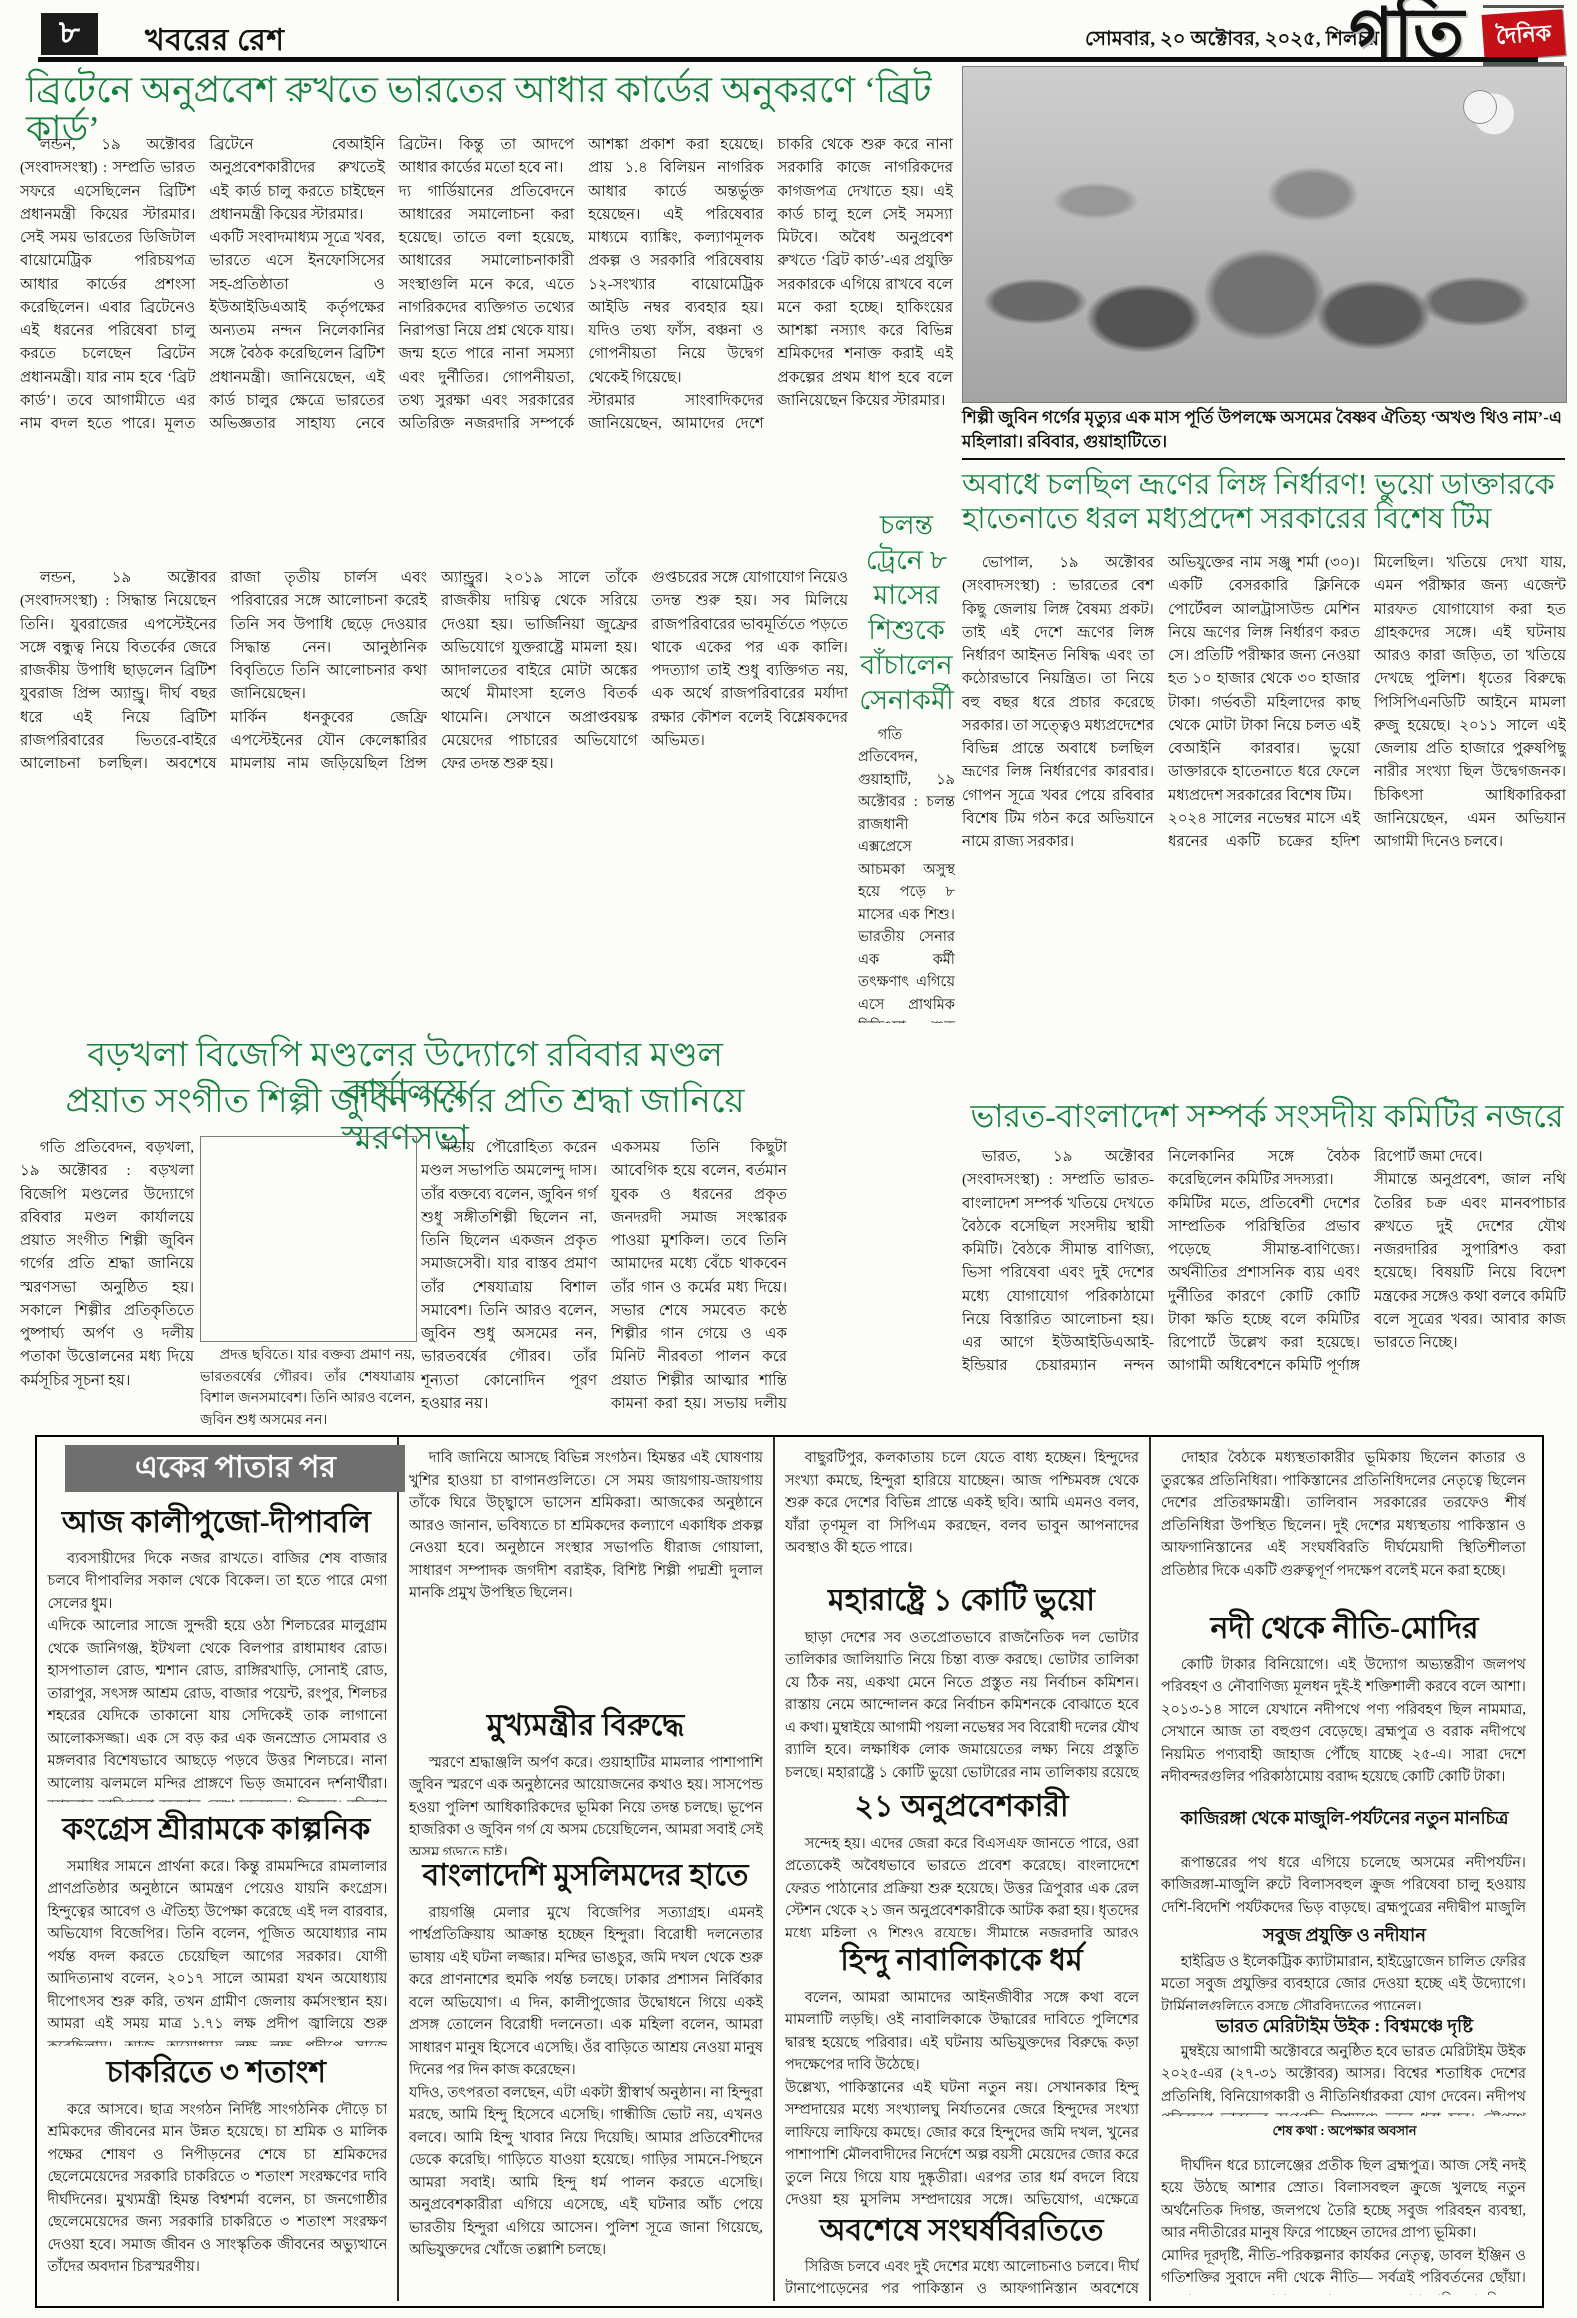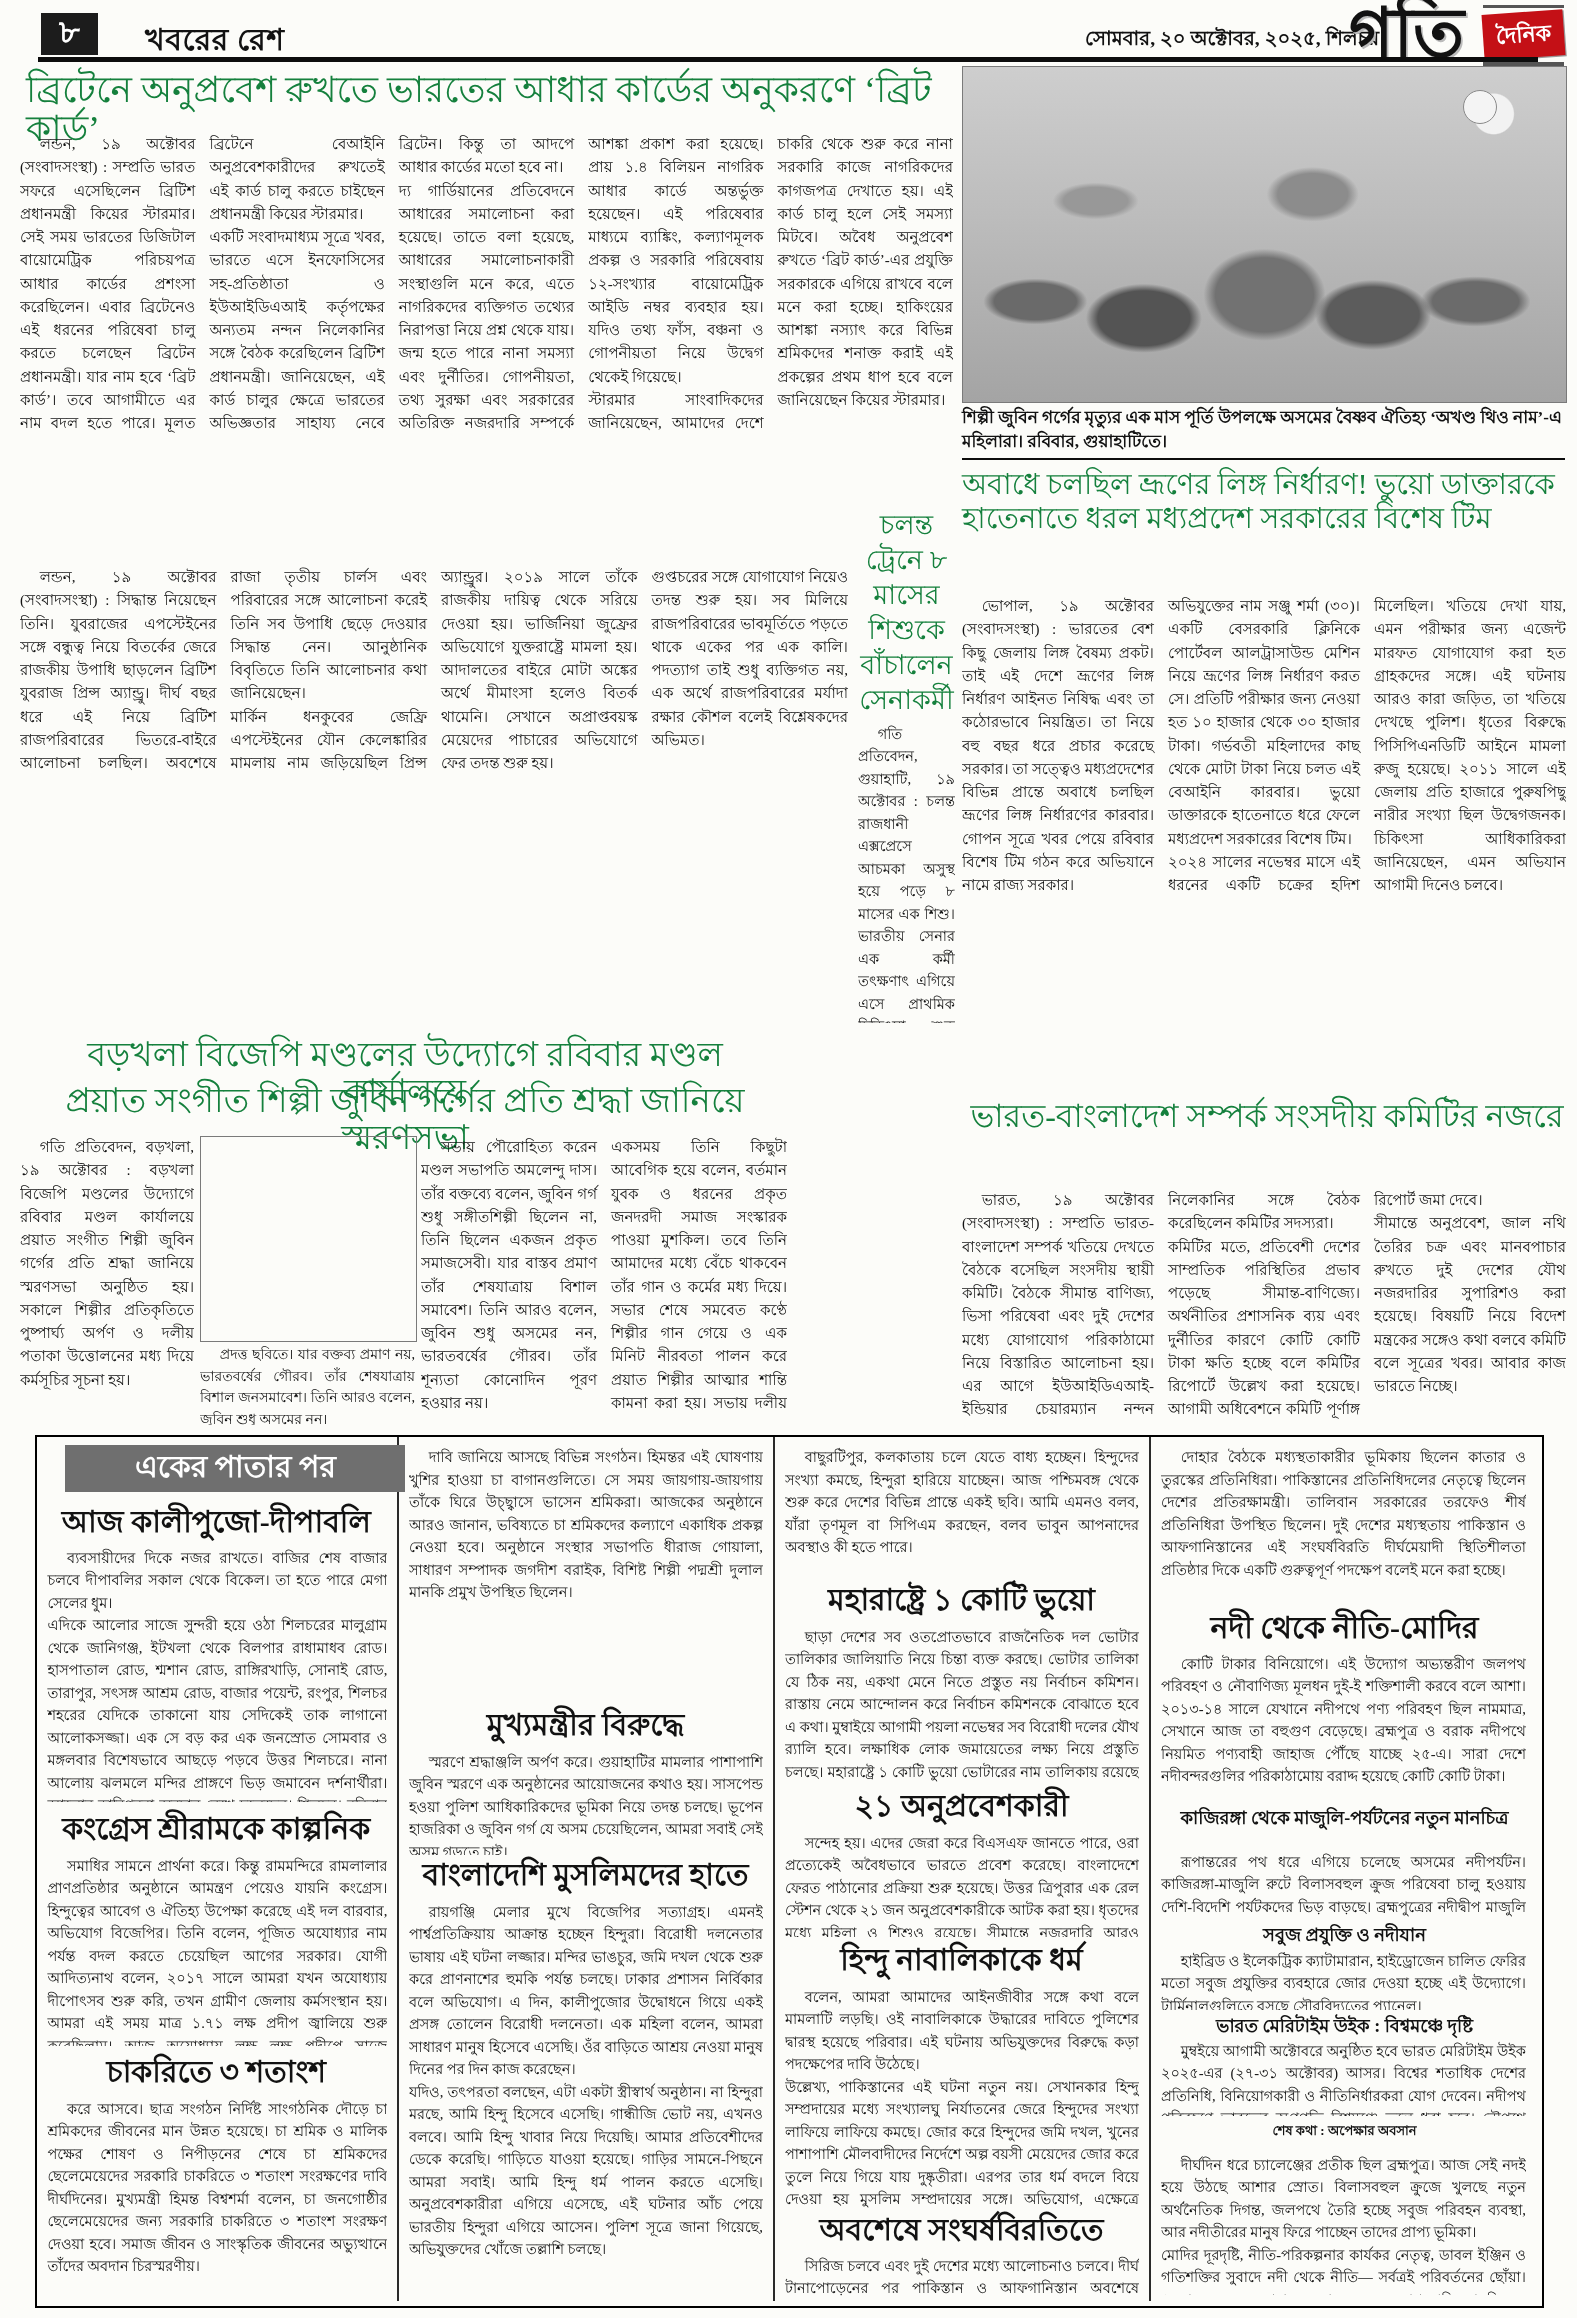--- a/index.html
+++ b/index.html
@@ -21,21 +21,21 @@
   .hl-main{font-size:36px;}
   .hl-xl{font-size:34px;}
   .hl-lg{font-size:29px;line-height:1.18;}
   .hl-center{text-align:center;}
   .hl-stack{font-size:27px;text-align:center;line-height:1.3;}
   
   .body{font-size:15px;line-height:1.55;text-align:justify;white-space:pre-line;
         overflow:hidden;text-indent:19.7px;}
   .cols-5{column-count:5;column-gap:14px;}
   .cols-4{column-count:4;column-gap:14px;}
-  .cols-3{column-count:3;column-gap:14px;margin-top:44px;}
+  .cols-3{column-count:3;column-gap:14px;}
   .cols-2{column-count:2;column-gap:14px;}
   .caption{font-size:17px;font-weight:bold;line-height:1.4;}
   
   .photo{border:0.6px solid #7a7a7a;overflow:hidden;filter:grayscale(1);}
   .photo-dancers{background:
      radial-gradient(circle at 88% 14%, #f2f2f2 0 19.7px, rgba(0,0,0,0) 21px),
      radial-gradient(ellipse at 12% 70%, #6a6a66 0 41px, rgba(0,0,0,0) 52px),
      radial-gradient(ellipse at 30% 75%, #55544f 0 46px, rgba(0,0,0,0) 58px),
      radial-gradient(ellipse at 50% 68%, #72726c 0 49px, rgba(0,0,0,0) 61px),
      radial-gradient(ellipse at 68% 74%, #5d5c57 0 46px, rgba(0,0,0,0) 58px),

